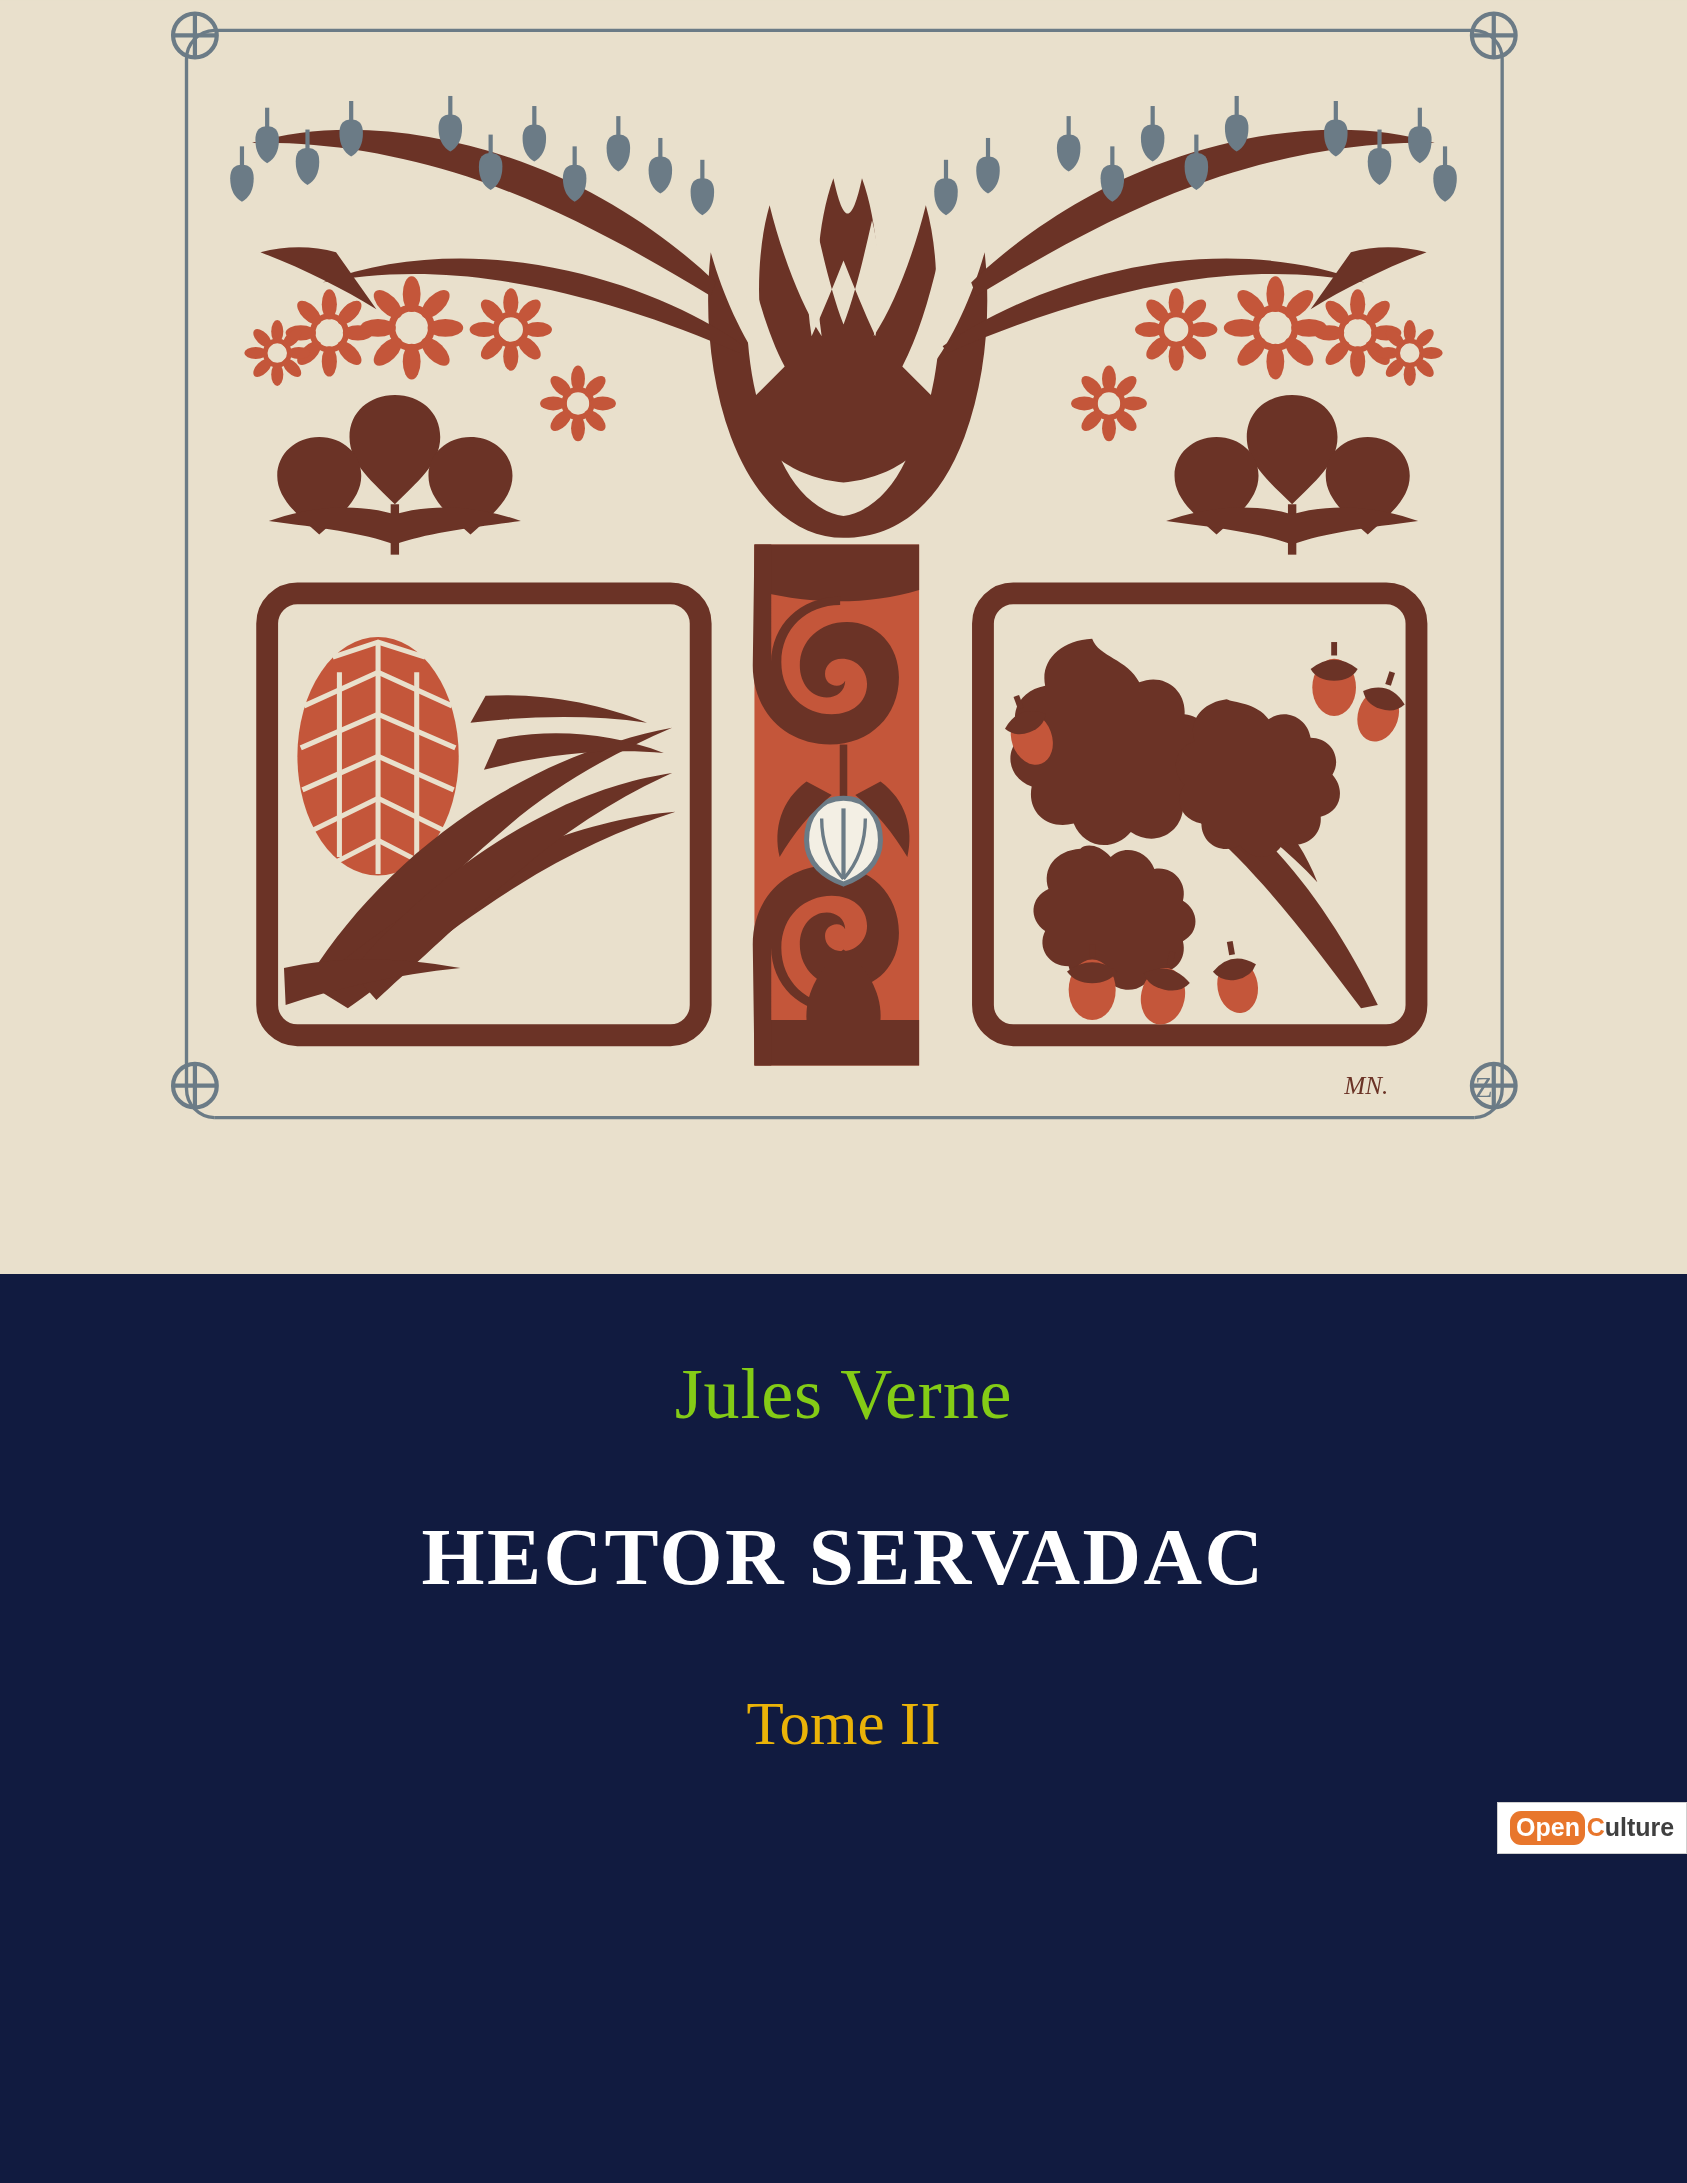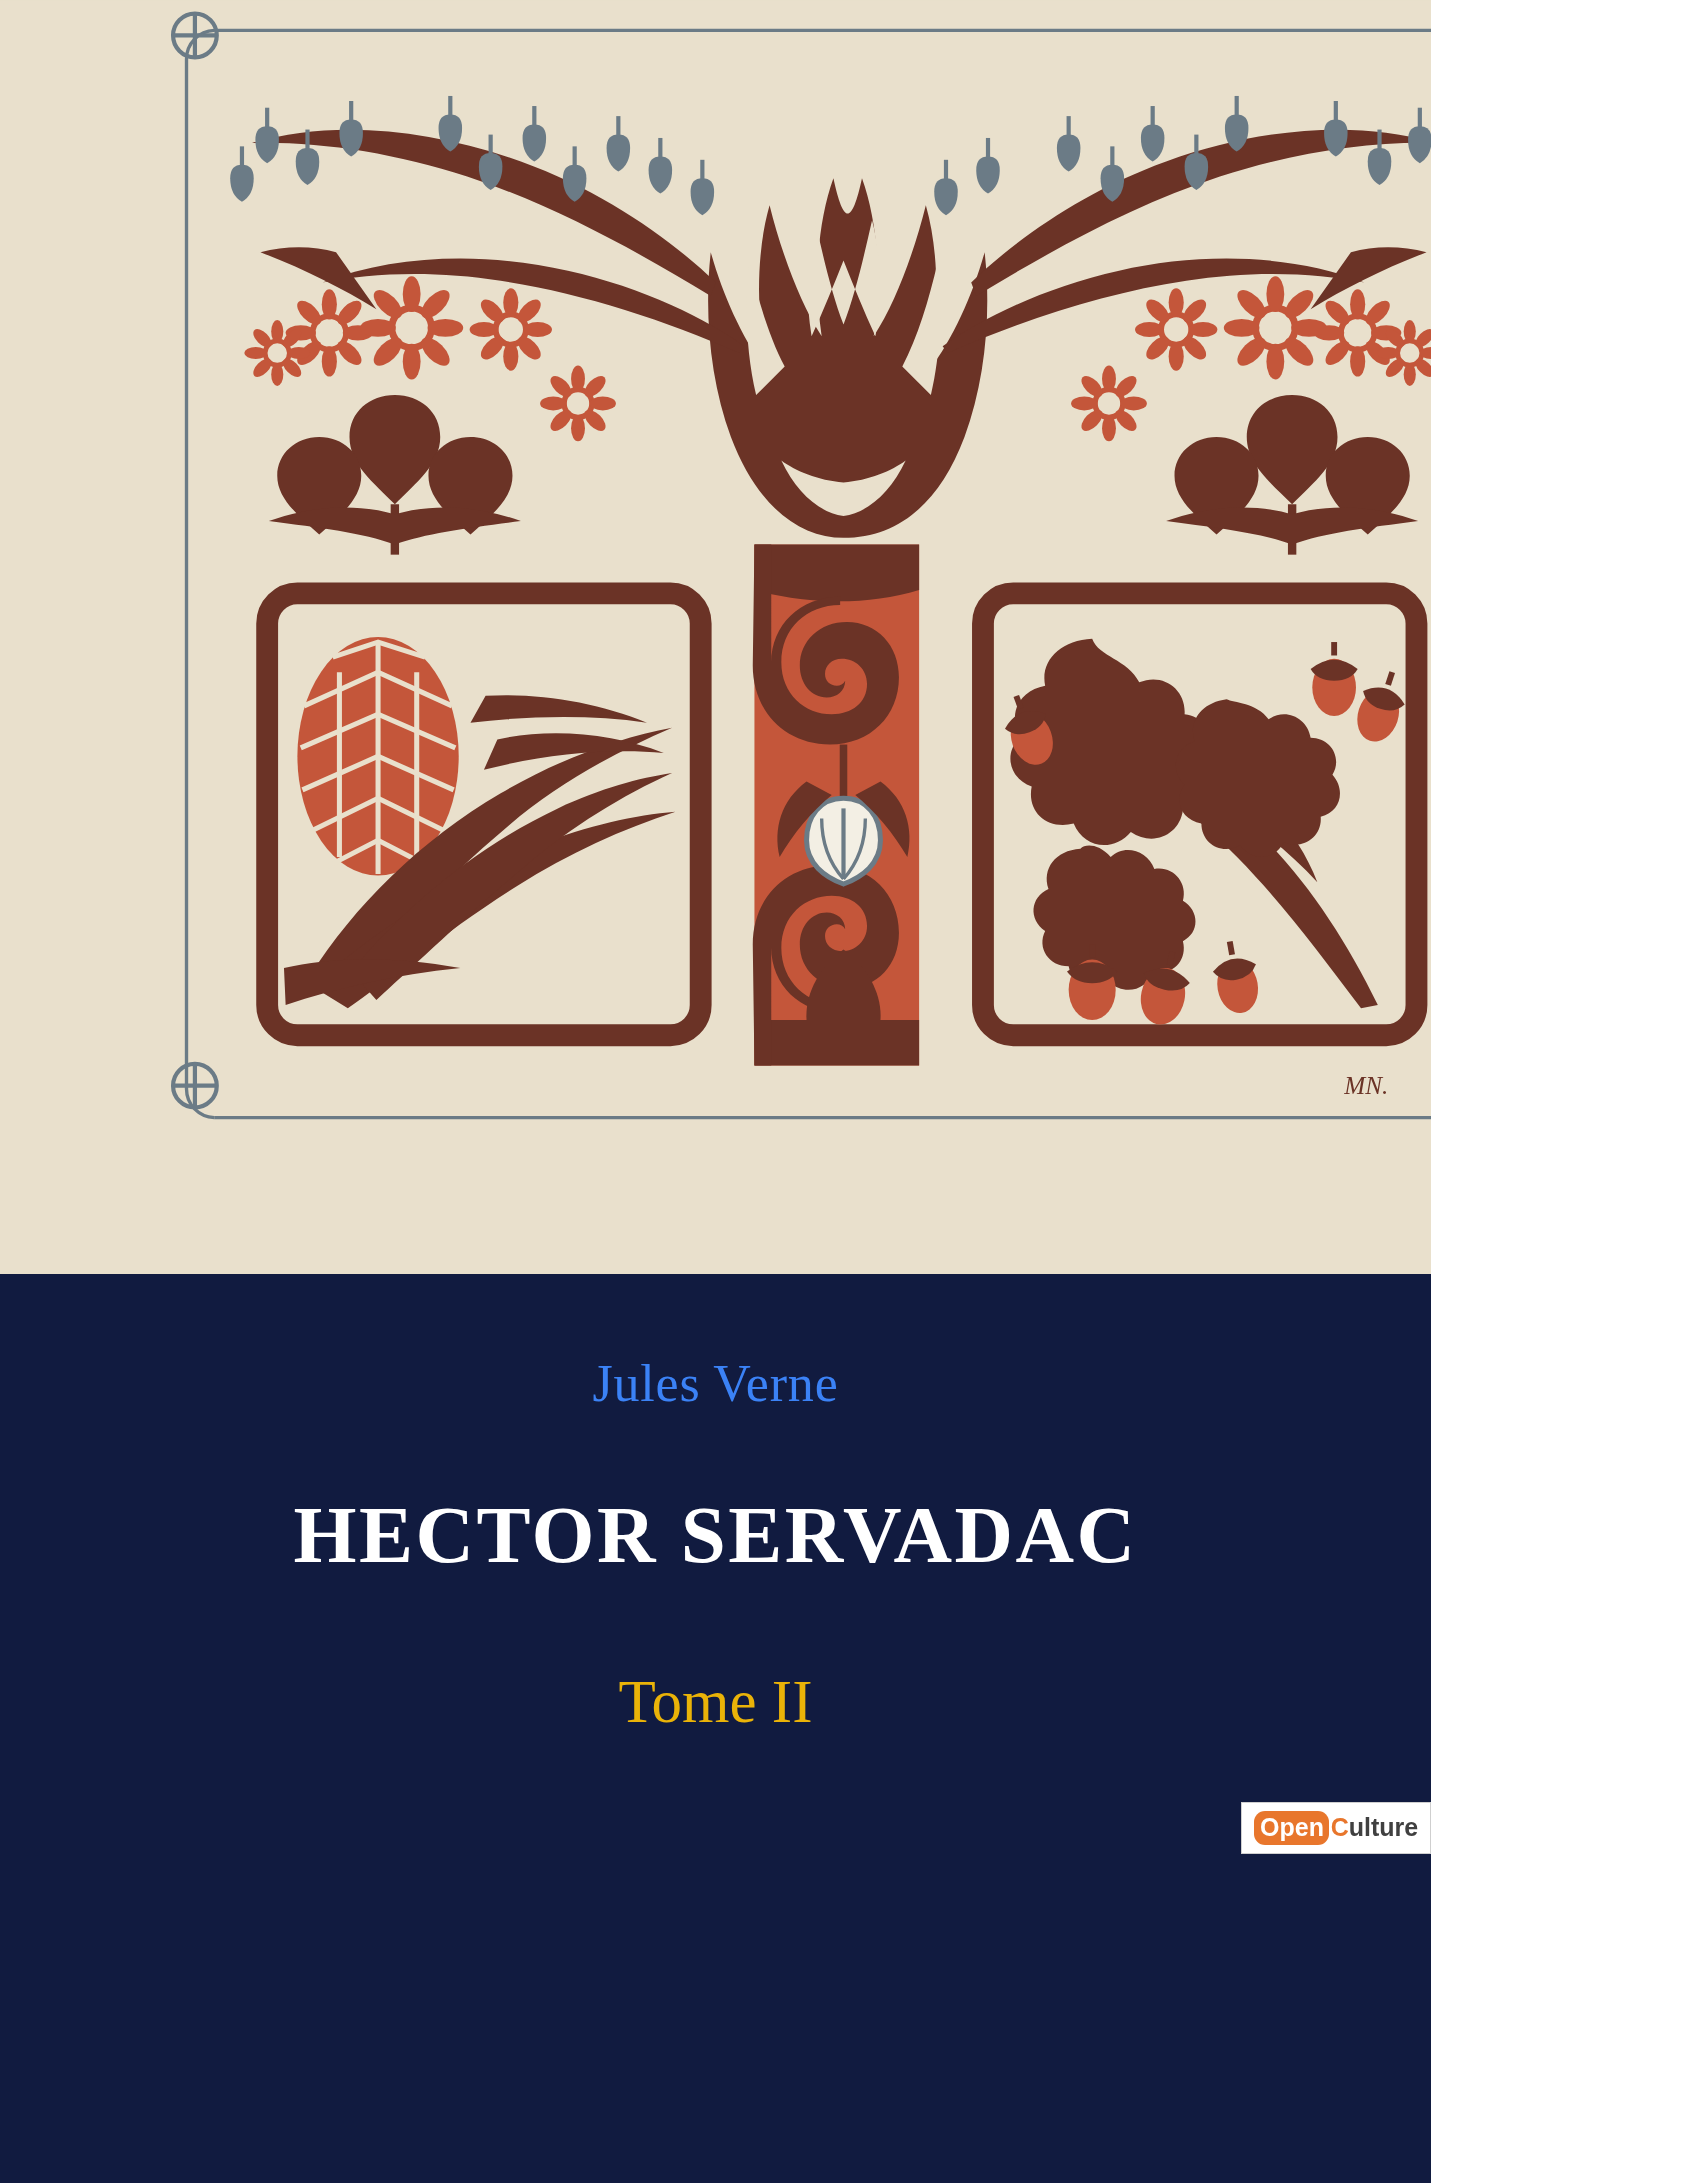--- a/index.html
+++ b/index.html
@@ -8,21 +8,21 @@
     background: #ffffff;
   }
   body {
     width: 1687px;
     height: 2183px;
     font-family: "Liberation Serif", serif;
     overflow: hidden;
   }
   .cover {
     position: relative;
-    width: 1431px;
+    width: 1687px;
     height: 2183px;
     background: #111b40;
     display: flex;
     flex-direction: column;
   }
   
   .art-panel {
     position: relative;
     width: 100%;
     height: 1274px;
@@ -39,25 +39,25 @@
   
   .text-panel {
     position: relative;
     flex: 1 1 auto;
     background: #111b40;
     color: #ffffff;
     text-align: center;
   }
   .author {
     margin-top: 81px;
-    font-size: 52px;
+    font-size: 72px;
     font-weight: 400;
     letter-spacing: 0.8px;
     line-height: 1.1;
-    color: #3b82f6;
+    color: #84cc16;
     font-family: "Liberation Serif", serif;
   }
   .title {
     margin-top: 79px;
     font-size: 81px;
     font-weight: 700;
     letter-spacing: 2.5px;
     line-height: 1.1;
     color: #ffffff;
     font-family: "Liberation Serif", serif;

